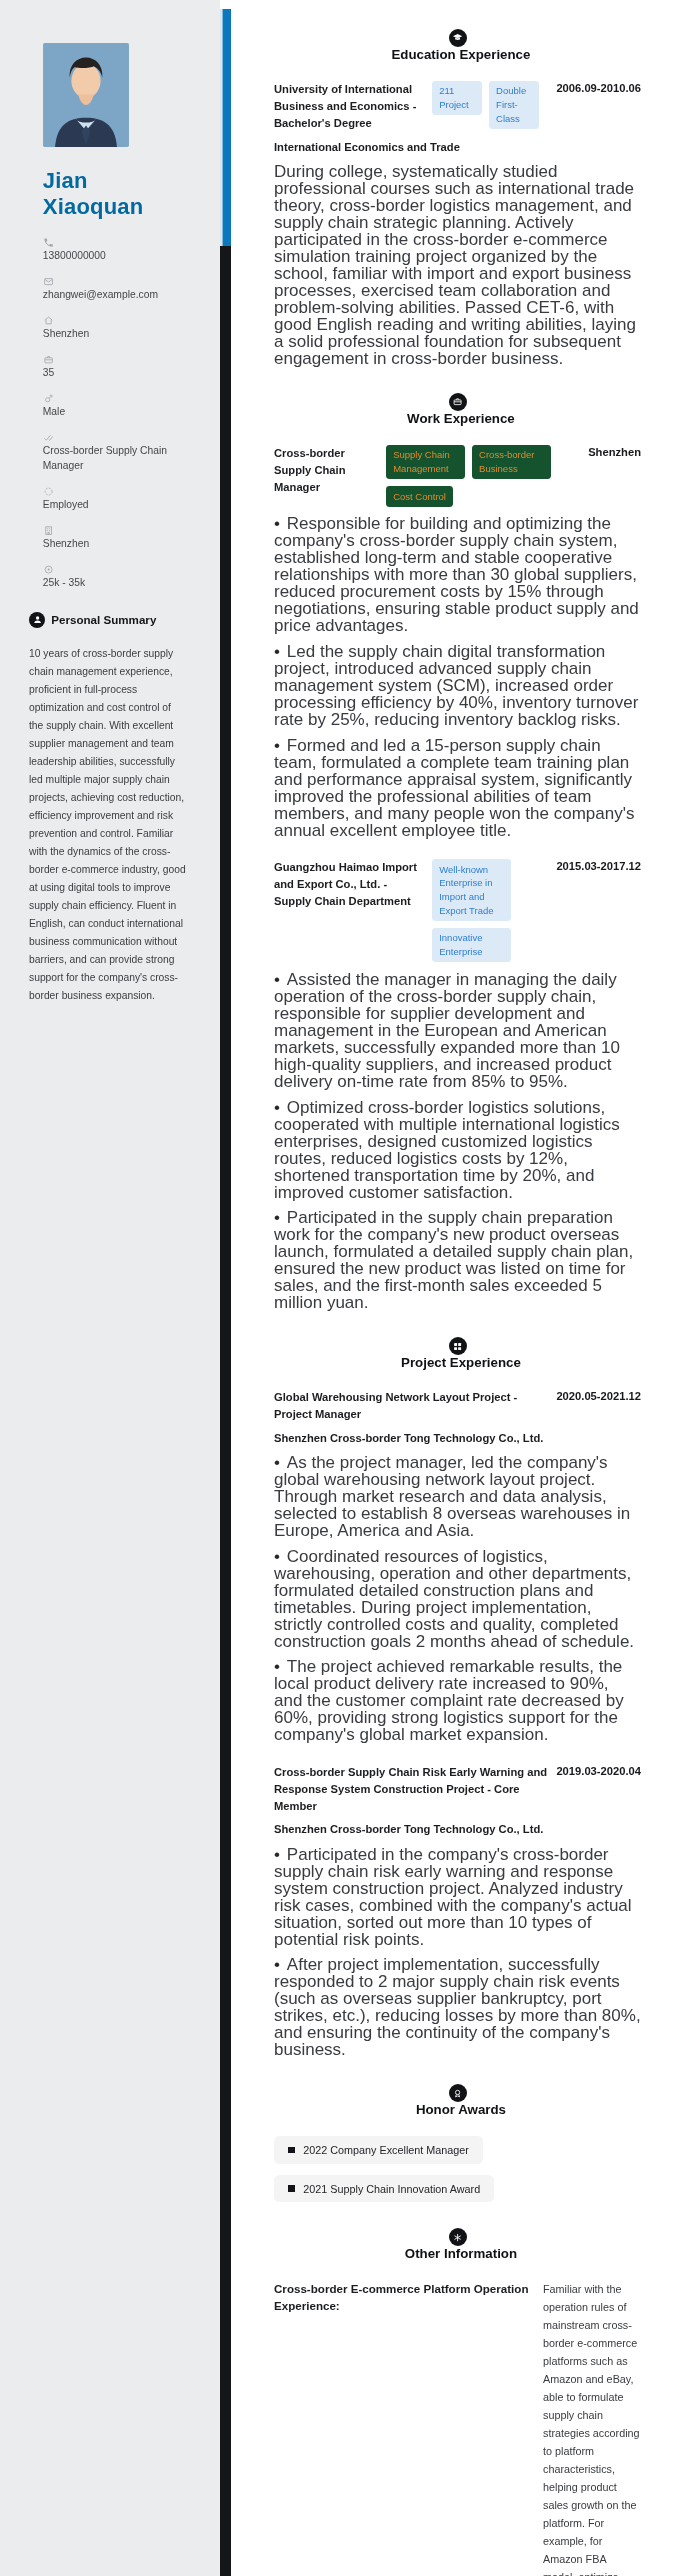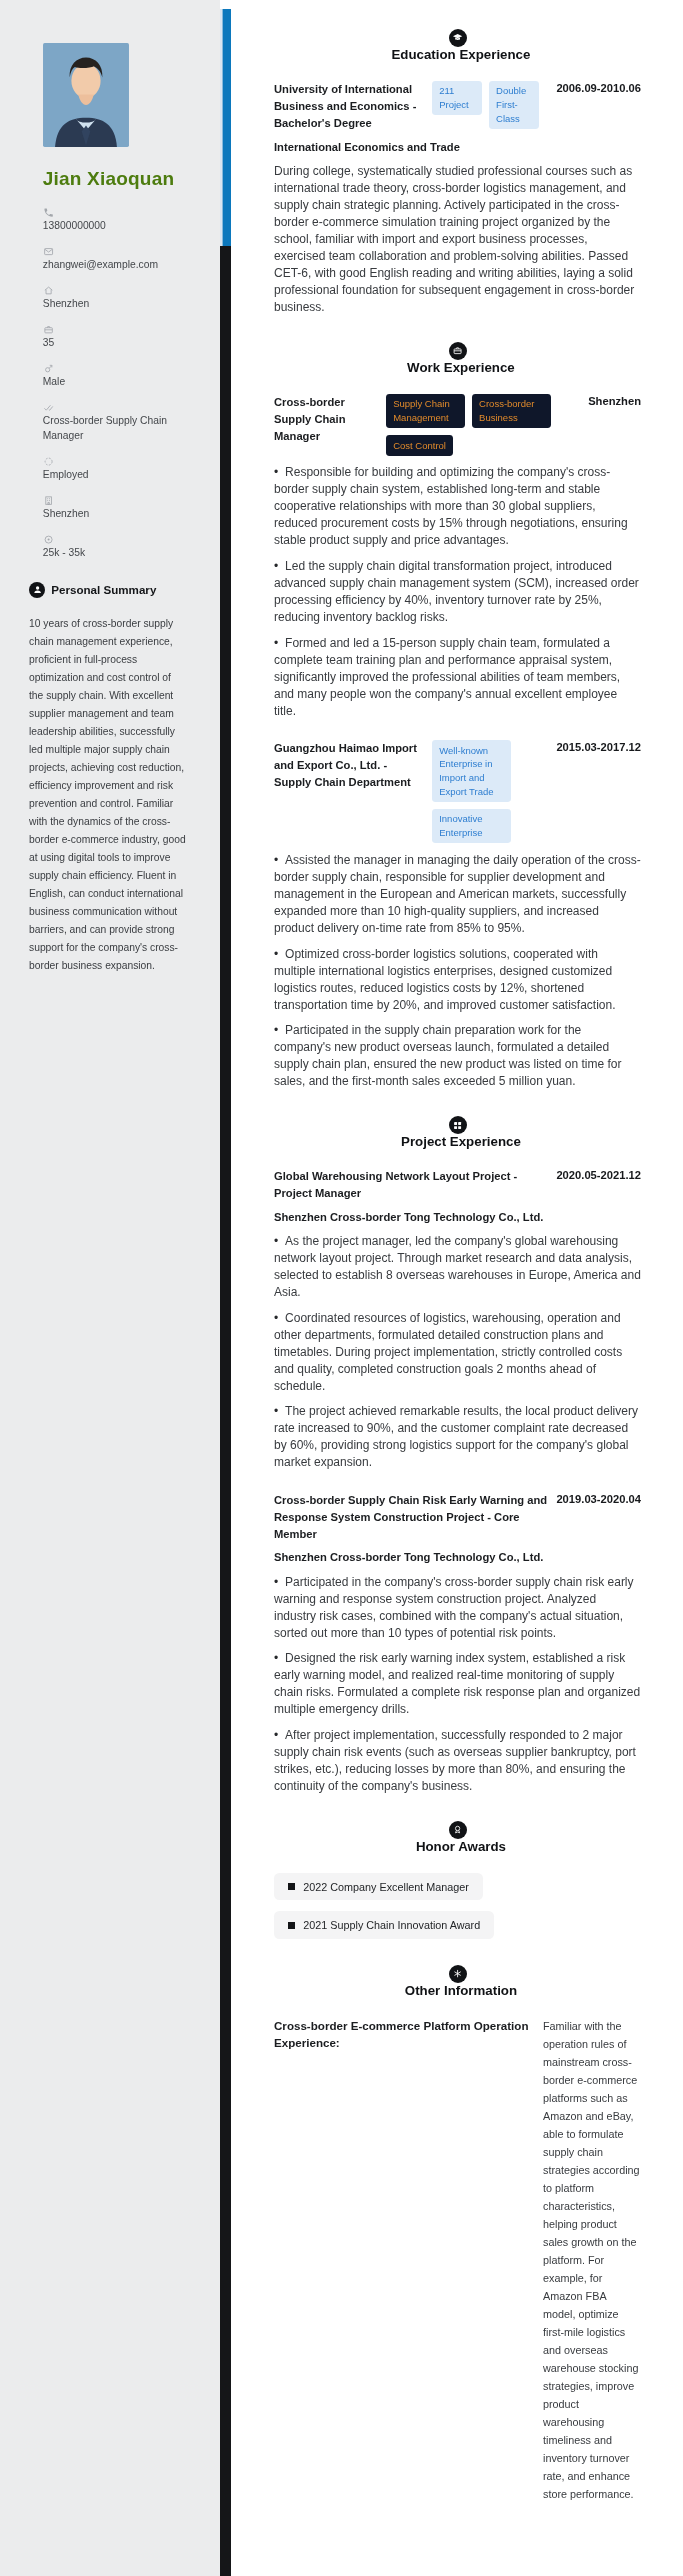--- a/index.html
+++ b/index.html
@@ -12,21 +12,21 @@
   
   .sidebar {
     position:absolute; left:0; top:0; width:220px; height:100%;
     background:#ebeced; padding:43px 34px 34px 29px;
   }
   .indent { margin-left:13.8px; }
   .photo {
     width:86px; height:104px; display:block; margin-bottom:20.6px;
     border-radius:1.7px; overflow:hidden;
   }
-  .name { font-size:19px; font-weight:bold; color:#4d7c0f; letter-spacing:0.2px; margin-bottom:17px; }
+  .name { font-size:22px; font-weight:bold; color:#0369a1; letter-spacing:0.2px; margin-bottom:17px; }
   .contact { list-style:none; }
   .contact li { display:flex; align-items:flex-start; margin-bottom:12px; font-size:10.3px; color:#44474b; line-height:1.45;flex-direction:column; }
   .contact .cicon { width:11.2px; height:11.2px; flex:0 0 11.2px; margin-right:6.9px; margin-top:0.9px; display:inline-flex; }
   .contact .cicon svg { width:11.2px; height:11.2px; }
   .side-sec-head { display:flex; align-items:center; margin-top:21px; margin-bottom:17px; }
   .side-sec-head .sec-icon { width:16.3px; height:16.3px; }
   .side-sec-head h2 { font-size:11.6px; font-weight:bold; color:#141619; margin-left:6px; }
   .summary { font-size:10.3px; line-height:18px; color:#3a3d41; }
   
   .bar-blue  { position:absolute; left:220px; top:8.6px; width:11.2px; height:237px; background:#0b78bd;
@@ -49,24 +49,24 @@
   .col-name { width:148px; flex:0 0 148px; font-size:11.2px; font-weight:bold; color:#1b1d20; line-height:17px; }
   .role-col { width:102px; flex:0 0 102px; font-size:11.2px; font-weight:bold; color:#1b1d20; line-height:17px; }
   .role-narrow { width:57px; flex:0 0 57px; }
   .tags { display:flex; flex-wrap:wrap; gap:6.9px; align-items:flex-start; margin-left:10.3px; margin-right:12px; }
   .tag {
     display:inline-block; font-size:9.5px; line-height:13.8px; padding:3.4px 6.9px;
     border-radius:3.4px; max-width:79px;
   }
   .tag.blue { background:#dceaf8; color:#2e7ed0; }
   .tag.narrow { max-width:50px; }
-  .tag.orange { background:#0f172a; color:#e18a2b; }
+  .tag.orange { background:#14532d; color:#e18a2b; }
   .date, .loc { margin-left:auto; font-size:11.2px; font-weight:bold; color:#17191c; white-space:nowrap; padding-top:0.9px; }
   .subline { font-size:11.2px; font-weight:bold; color:#1b1d20; margin-bottom:10.3px; }
-  .body-p, .bullet { font-size:12px; line-height:17px; color:#383b3f; margin-bottom:8.6px; }
+  .body-p, .bullet { font-size:17px; line-height:17px; color:#383b3f; margin-bottom:8.6px; }
   .bullet .dot { display:inline-block; margin-right:6.9px; color:#26282b; }
   
   .award-pill {
     display:flex; align-items:center; width:max-content; background:#f4f4f5;
     border-radius:5.2px; padding:7.7px 13.8px; margin-bottom:11.2px; font-size:10.8px; color:#232528;
   }
   .award-sq { width:6.9px; height:6.9px; background:#131417; margin-right:8.6px; flex:0 0 6.9px; }
   
   .other-row { display:flex; align-items:flex-start; }
   .other-label { flex:1; font-size:11.6px; font-weight:bold; color:#1b1d20; line-height:17px; padding-right:8.6px; }
@@ -282,21 +282,20 @@
       <p class="bullet"><span class="dot">•</span><span>The project achieved remarkable results, the local product delivery rate increased to 90%, and the customer complaint rate decreased by 60%, providing strong logistics support for the company's global market expansion.</span></p>
     </div>
 
     <div class="entry">
       <div class="erow">
         <h3 class="col-name" style="flex:1 1 auto; width:auto; max-width:293px;">Cross-border Supply Chain Risk Early Warning and Response System Construction Project - Core Member</h3>
         <div class="date">2019.03-2020.04</div>
       </div>
       <div class="subline">Shenzhen Cross-border Tong Technology Co., Ltd.</div>
       <p class="bullet"><span class="dot">•</span><span>Participated in the company's cross-border supply chain risk early warning and response system construction project. Analyzed industry risk cases, combined with the company's actual situation, sorted out more than 10 types of potential risk points.</span></p>
-      <p class="bullet"><span class="dot">•</span><span>Designed the risk early warning index system, established a risk early warning model, and realized real-time monitoring of supply chain risks. Formulated a complete risk response plan and organized multiple emergency drills.</span></p>
       <p class="bullet"><span class="dot">•</span><span>After project implementation, successfully responded to 2 major supply chain risk events (such as overseas supplier bankruptcy, port strikes, etc.), reducing losses by more than 80%, and ensuring the continuity of the company's business.</span></p>
     </div>
   </section>
 
   <section>
     <div class="sec-head">
       <span class="sec-icon">
         <svg viewBox="0 0 24 24">
             <circle cx="12" cy="9.5" r="4.6" fill="none" stroke="#fff" stroke-width="1.8"></circle>
             <path d="M9.6 13.2L7.6 19l4.4-1.9 4.4 1.9-2-5.8" fill="none" stroke="#fff" stroke-width="1.8" stroke-linejoin="round"></path>

